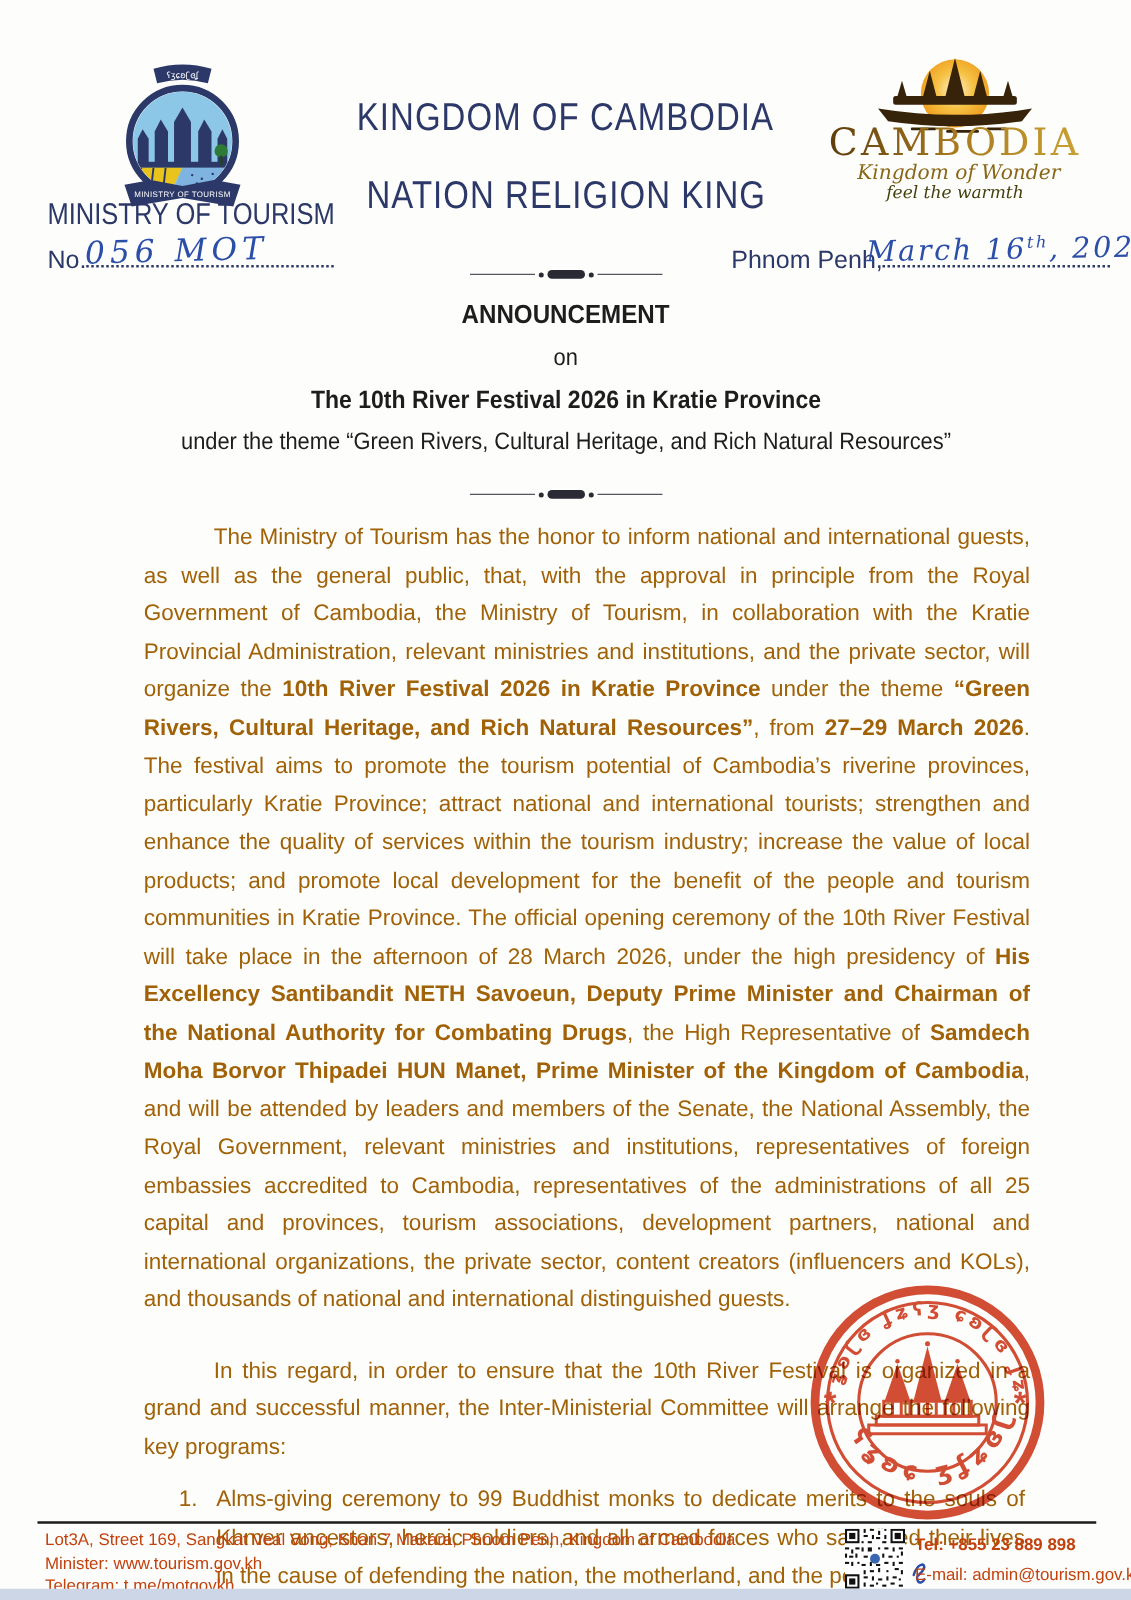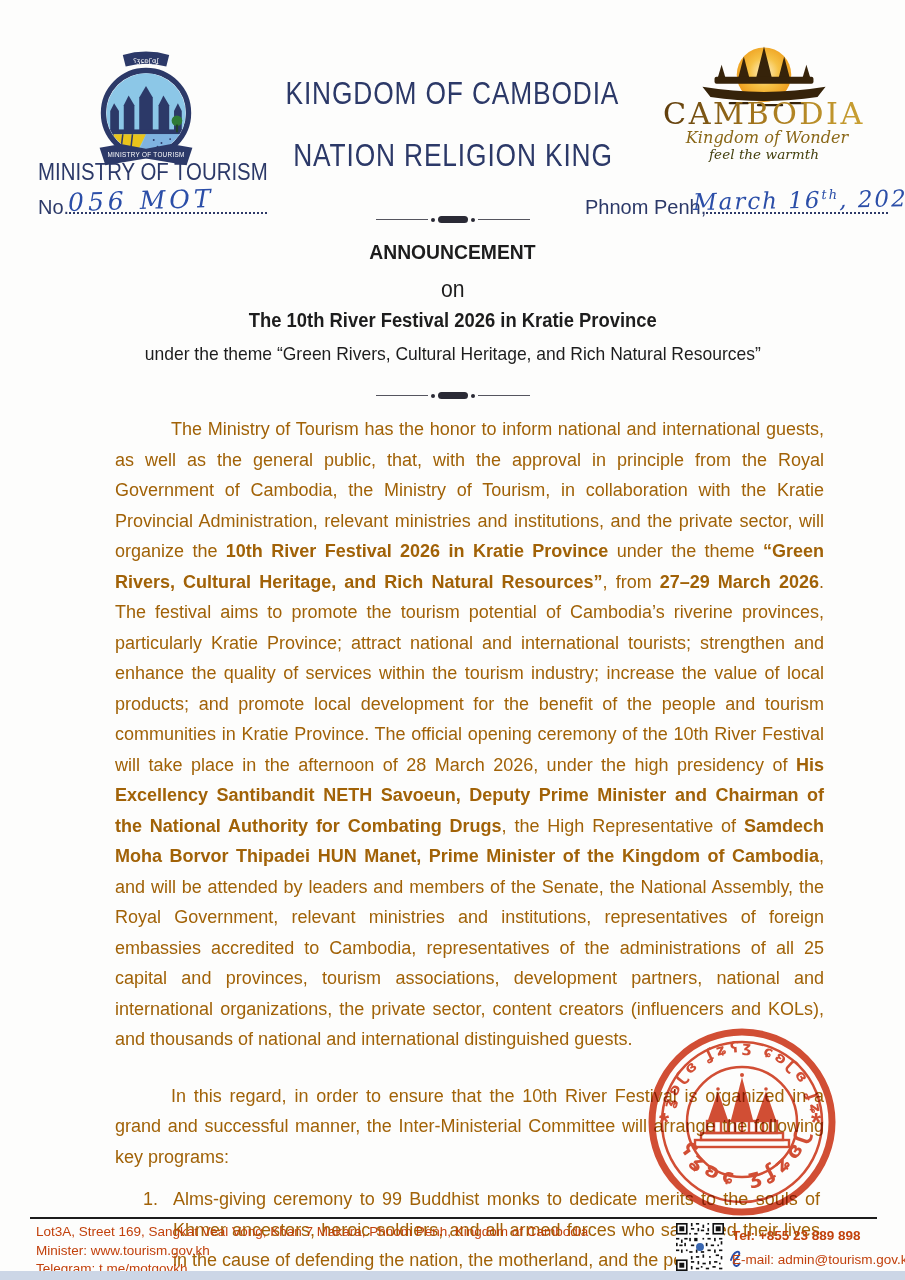--- a/index.html
+++ b/index.html
@@ -32,21 +32,21 @@
   .leader{display:inline-block;height:18px;border-bottom:2.5px dotted #2e3a68;vertical-align:baseline;}
   .handwrite{font-family:"DejaVu Serif",serif;font-style:italic;color:#2b4ea8;}
   .ref-val{position:absolute;left:30px;top:-8px;font-size:25px;letter-spacing:4px;transform:rotate(-1.5deg);}
   .date-val{position:absolute;left:108px;top:-7px;font-size:23px;letter-spacing:2px;transform:rotate(-1deg);white-space:nowrap;}
   .date-val sup{font-size:13px;vertical-align:super;}
 
   
   .t-line{position:absolute;left:0;right:0;text-align:center;color:#1d1d1d;white-space:nowrap;}
   .t-line .cond{display:inline-block;transform:scaleX(.92);transform-origin:center;}
   .t1{top:240px;font-size:21px;font-weight:700;}
-  .t2{top:276px;font-size:23px;}
+  .t2{top:276px;font-size:19px;}
   .t3{top:309px;font-size:20px;font-weight:700;}
   .t4{top:343px;font-size:19px;font-weight:400;}
 
   
   .body-block{position:absolute;left:80px;right:81px;top:414px;font-size:18px;line-height:30.5px;
               text-align:justify;color:#a16207;margin-left:35px;}
   .para{margin:0;text-indent:56px;}
   .para + .para{margin-top:26px;}
   .list-row{margin-top:12px;display:flex;}
   .list-num{flex:0 0 30px;margin-left:28px;text-align:left;}

